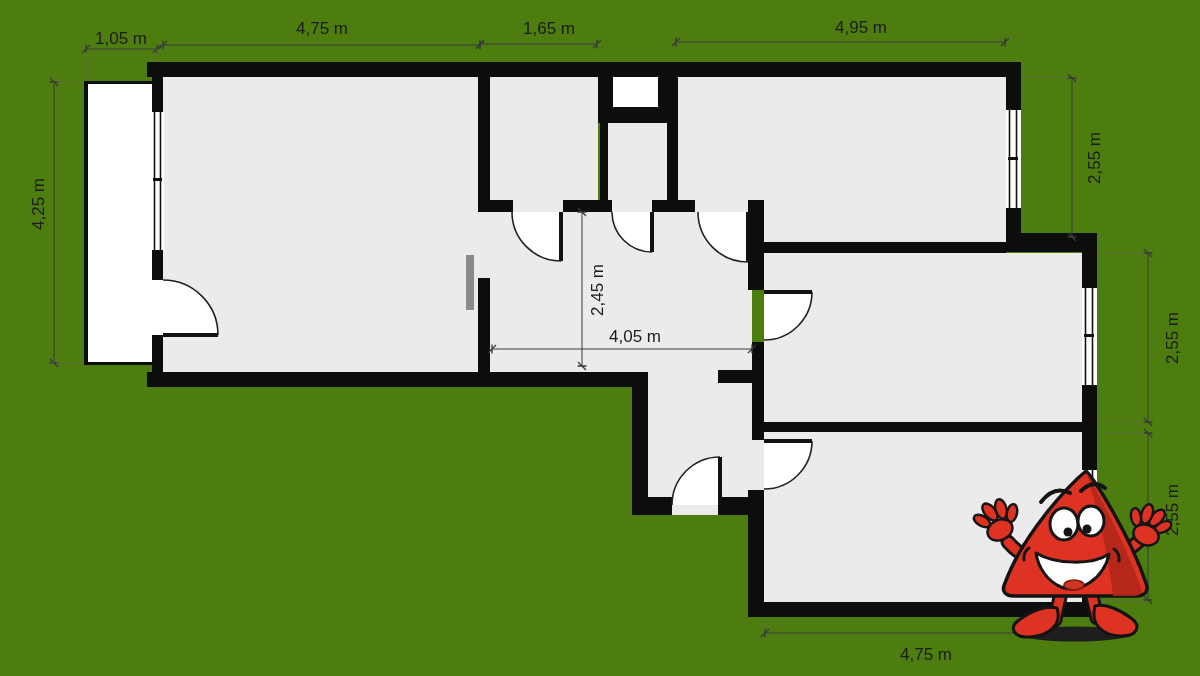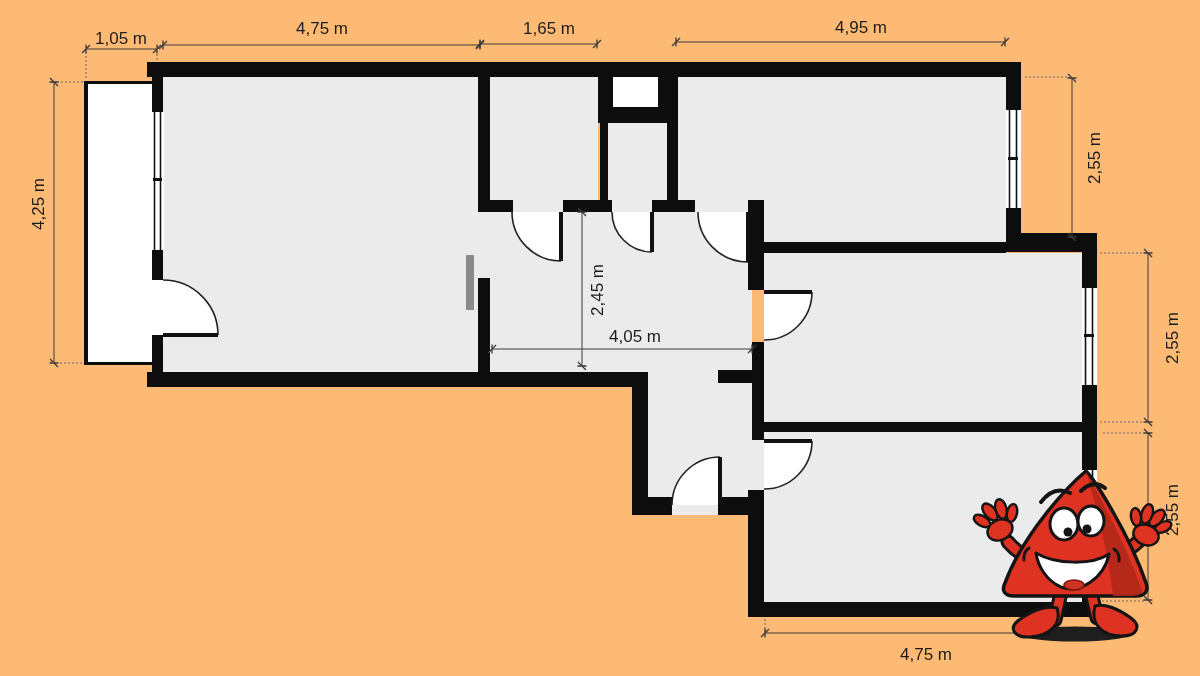--- a/index.html
+++ b/index.html
@@ -1,16 +1,16 @@
 <!DOCTYPE html>
 <html><head>
 <meta charset="utf-8">
 <style>
   html,body{margin:0;padding:0;background:#ffffff;}
-  .stage{position:relative;width:1200px;height:676px;background:#fdba74;overflow:hidden;
+  .stage{position:relative;width:1200px;height:676px;background:#4d7c0f;overflow:hidden;
          font-family:"Liberation Sans", sans-serif;}
   svg{display:block;}
   text{font-family:"Liberation Sans", sans-serif;font-size:17px;}
 </style>
 </head>
 <body>
 
 <div class="stage">
 <svg width="1200" height="676" viewBox="0 0 1200 676">
   <defs>

